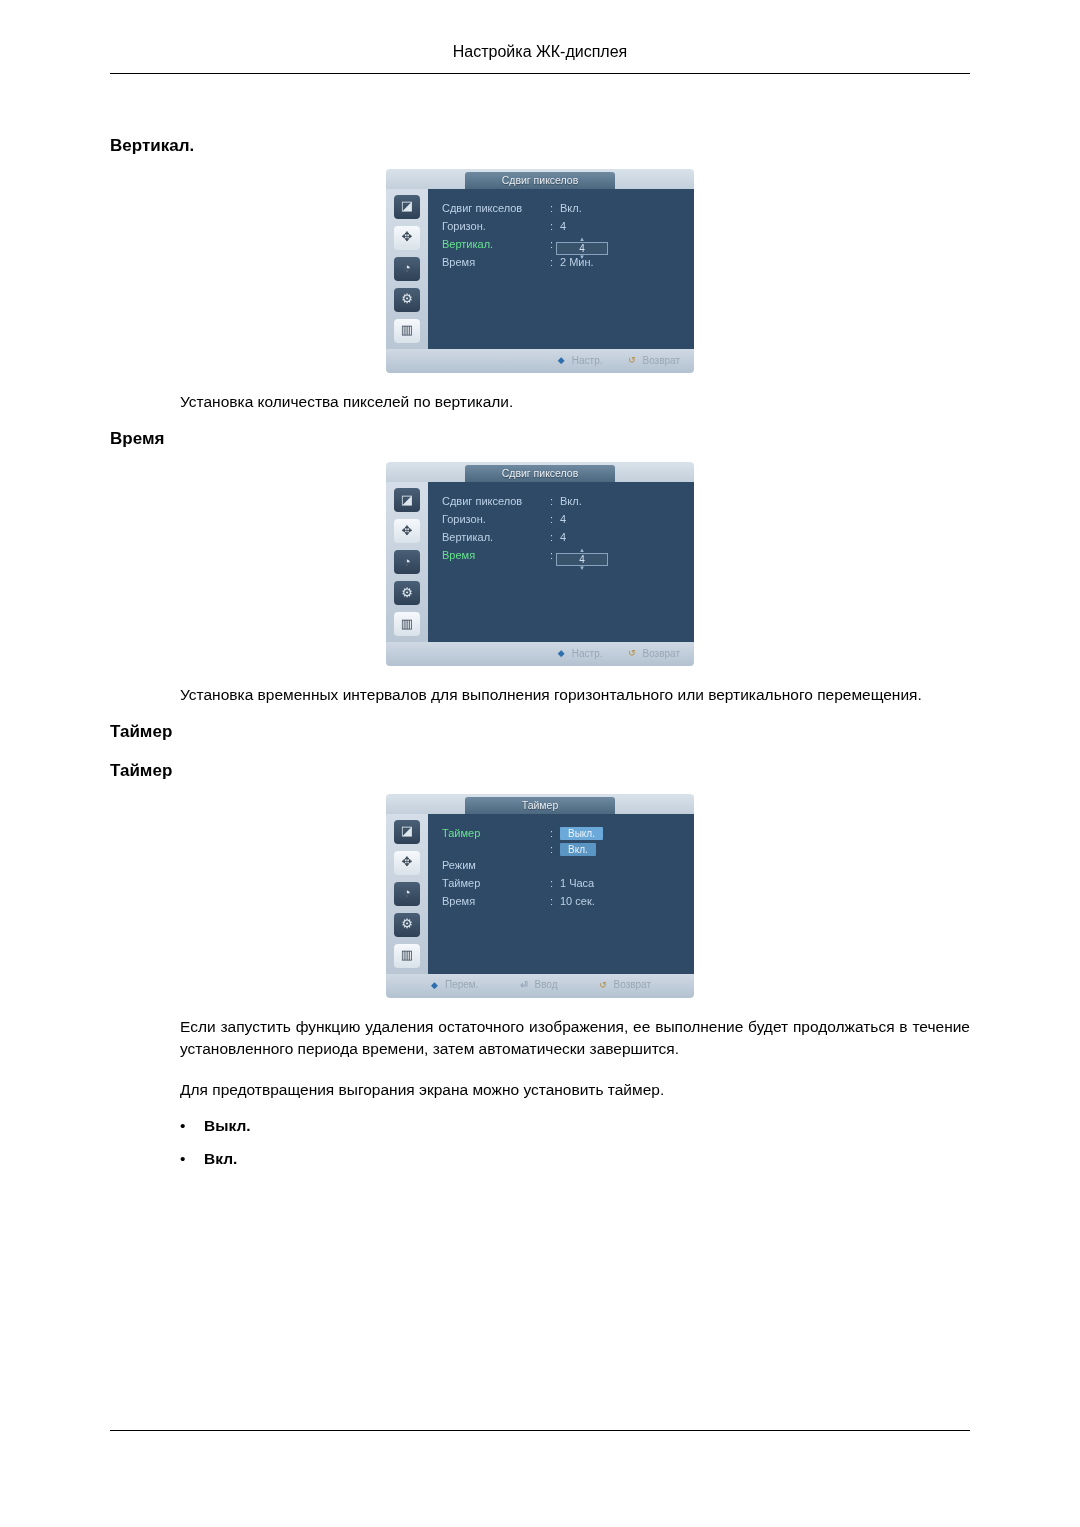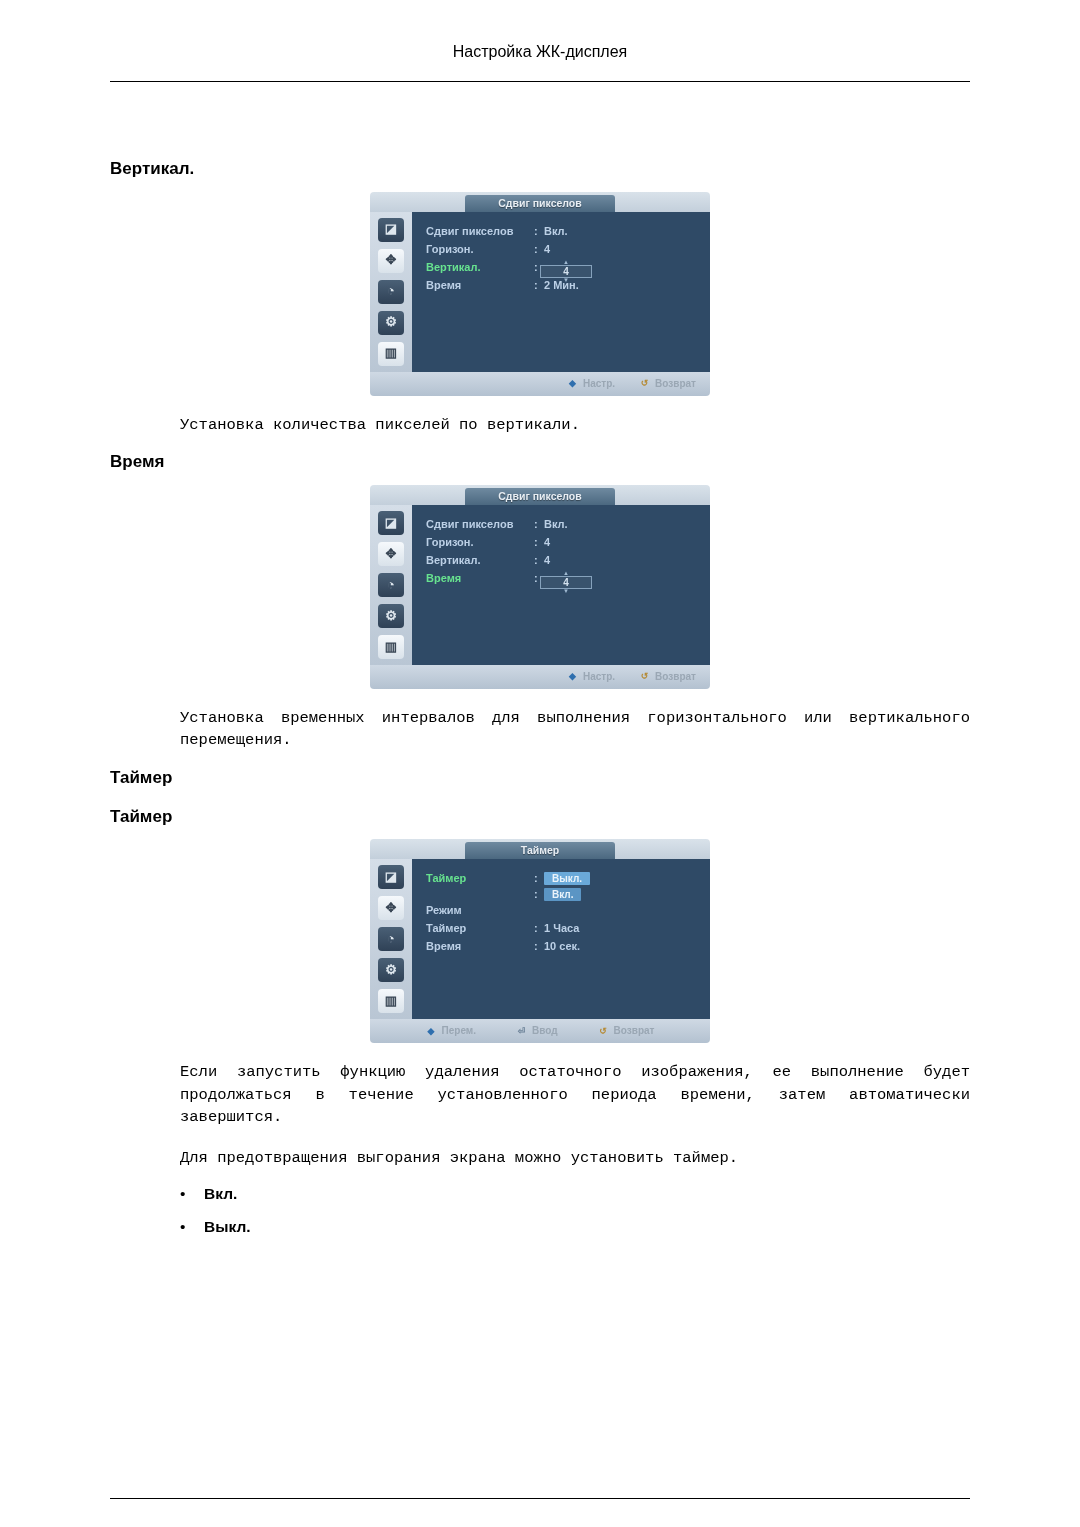--- a/index.html
+++ b/index.html
@@ -13,47 +13,45 @@
     line-height: 1.45;
   }
   .page {
     width: 1080px;
     margin: 0 auto;
     padding: 40px 110px 60px 110px;
   }
   .doc-header {
     text-align: center;
     font-size: 16px;
-    padding-bottom: 18px;
+    padding-bottom: 10px;
     border-bottom: 1.5px solid #000;
-    margin-bottom: 75px;
+    margin-bottom: 60px;
   }
   .section-title {
     font-size: 17px;
     font-weight: bold;
     margin: 14px 0 10px 0;
   }
   .body-text {
     margin-left: 70px;
     margin-top: 18px;
     margin-bottom: 14px;
     text-align: justify;
-    font-family: Liberation Mono, monospace;
   }
   .bullets { margin-left: 70px; }
   .bullets .b { margin: 10px 0; }
   .bullets .bchar { display:inline-block; width: 24px; }
   .bullets .blabel { font-weight: bold; }
   .osd-wrap { text-align:center; margin: 8px 0 18px 0; }
   .osd {
     display:inline-block;
-    width: 340px;
+    width: 308px;
     text-align:left;
     vertical-align:top;
-    font-weight:bold;
   }
   .osd-titlebar{
     height: 20px;
     background: linear-gradient(#d9e2ea,#c3cfdb);
     border-radius: 4px 4px 0 0;
     position: relative;
   }
   .osd-titlebar .tab{
     position:absolute;
     left: 50%;
@@ -337,18 +335,18 @@
             <span>Возврат</span>
           </span>
       </div>
     </div>
   </div>
 
   <div class="body-text">Если запустить функцию удаления остаточного изображения, ее выполнение будет продолжаться в течение установленного периода времени, затем автоматически завершится.</div>
   <div class="body-text">Для предотвращения выгорания экрана можно установить таймер.</div>
 
   <div class="bullets">
+    <div class="b"><span class="bchar">•</span><span class="blabel">Выкл.</span></div>
     <div class="b"><span class="bchar">•</span><span class="blabel">Вкл.</span></div>
-    <div class="b"><span class="bchar">•</span><span class="blabel">Выкл.</span></div>
   </div>
 
   <div class="page-bottom-rule"></div>
 </div>
 
 </body></html>

